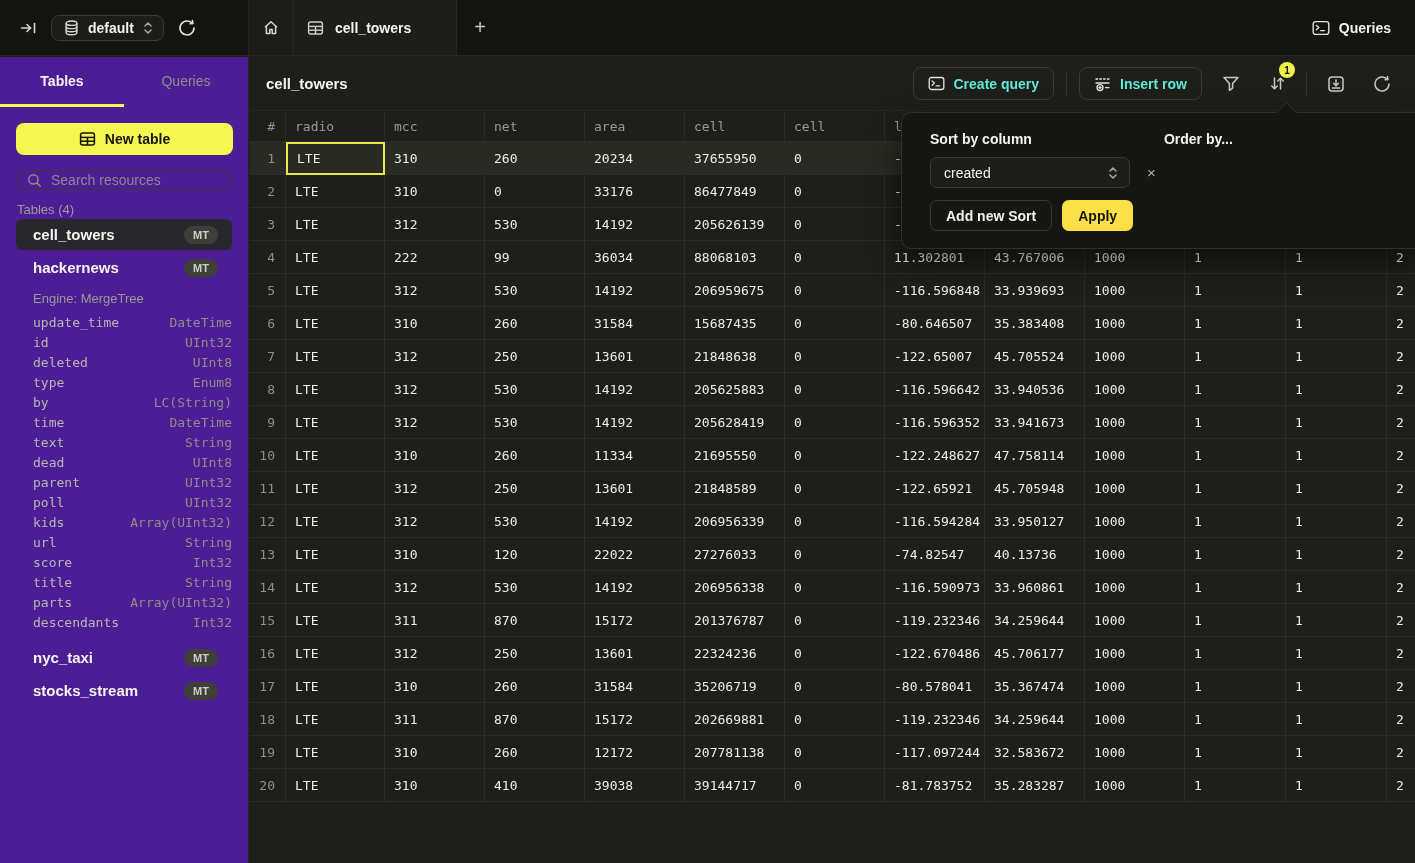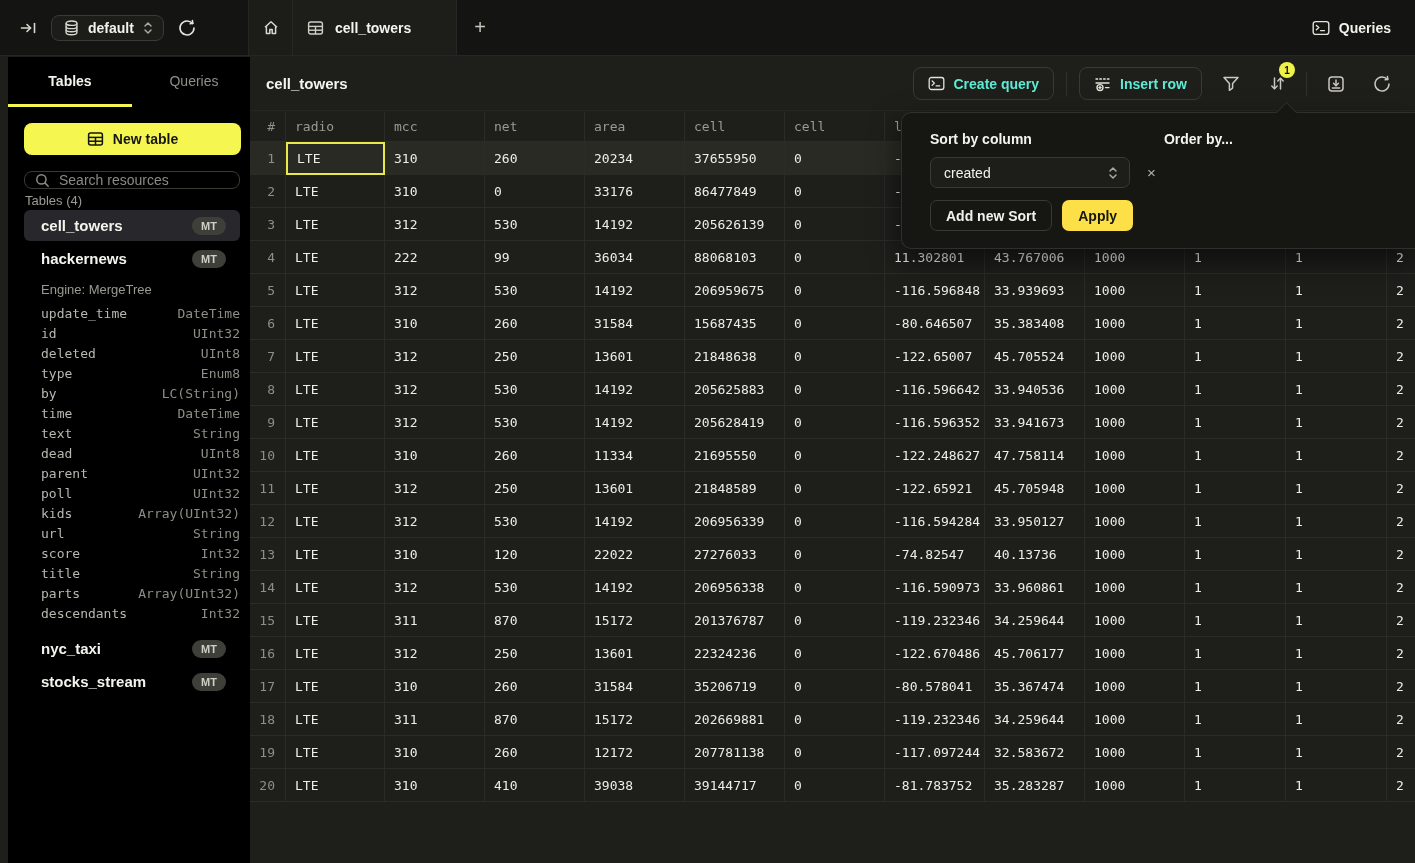--- a/index.html
+++ b/index.html
@@ -26,37 +26,37 @@
   .doc-tab { width:164px; background:#1d1d1a; border-right:1px solid #262622;
     display:flex; align-items:center; gap:11px; padding:0 14px; cursor:pointer; }
   .doc-tab .lbl { font-size:14px; font-weight:600; color:#f4f4ee; }
   .plus-btn { width:46px; display:flex; align-items:center; justify-content:center;
     color:#c6c6be; font-size:20px; cursor:pointer; background:none; border:none; }
   .topbar-spacer { flex:1; }
   .queries-top-btn { display:flex; align-items:center; gap:9px; padding:0 24px; cursor:pointer; }
   .queries-top-btn .lbl { font-size:14px; font-weight:600; color:#f2f2ec; }
 
   
-  .sidebar { position:absolute; left:8px; top:57px; width:249px; height:806px;
-    background:#000000; border-right:1px solid #262622; }
+  .sidebar { position:absolute; left:0; top:57px; width:249px; height:806px;
+    background:#4c1d95; border-right:1px solid #262622; }
   .side-tabs { height:48px; display:flex; }
   .side-tab { flex:1; display:flex; align-items:center; justify-content:center;
     font-size:14px; cursor:pointer; position:relative; color:#8f8f88; }
   .side-tab.active { color:#f4f4ee; font-weight:600; }
   .side-tab.active::after { content:""; position:absolute; left:0; right:0; bottom:-2px;
     height:3px; background:#f5f64f; }
   .new-table-btn { display:flex; align-items:center; justify-content:center; gap:9px;
     margin:18px 16px 0 16px; height:32px; background:#f5f64f; border:none; border-radius:8px;
     color:#151512; font-size:14px; font-weight:600; cursor:pointer; width:217px; }
   .search-box { display:flex; align-items:center; gap:9px; margin:16px 16px 0 16px;
     height:18px; border:1px solid #3a3a34; border-radius:8px; padding:0 10px; color:#8b8b84; }
   .search-box input { background:none; border:none; outline:none; color:#e8e8e2;
     font-size:14px; width:100%; font-family:"Liberation Sans", sans-serif; }
   .search-box input::placeholder { color:#8b8b84; }
-  .side-section-label { margin:4px 16px 0 17px; font-size:13px; color:#9c9c95; }
+  .side-section-label { margin:13px 16px 0 17px; font-size:13px; color:#9c9c95; }
   .tbl-item { display:flex; align-items:center; justify-content:space-between;
     margin:2px 16px 0 16px; height:31px; padding:0 14px 0 17px; border-radius:6px; cursor:pointer; }
   .tbl-item:first-of-type { margin-top:10px; }
   .tbl-item.selected { background:#28282c; }
   .tbl-item .nm { font-size:15px; font-weight:600; color:#f4f4ee; }
   .mt-badge { background:#3f3f3a; color:#cfcfc8; font-size:11px; font-weight:600;
     padding:3px 9px; border-radius:10px; }
   .engine-line { margin:8px 16px 6px 33px; font-size:13px; color:#9a9a92; }
   .schema-list { margin:2px 16px 0 16px; }
   .schema-row { display:flex; justify-content:space-between; height:20px; align-items:center; padding:0 0 0 17px;text-align:right; }

